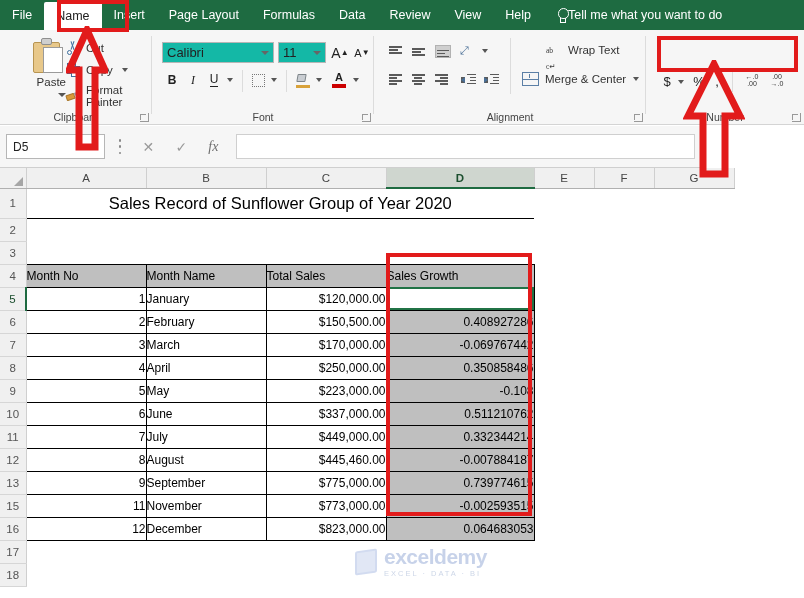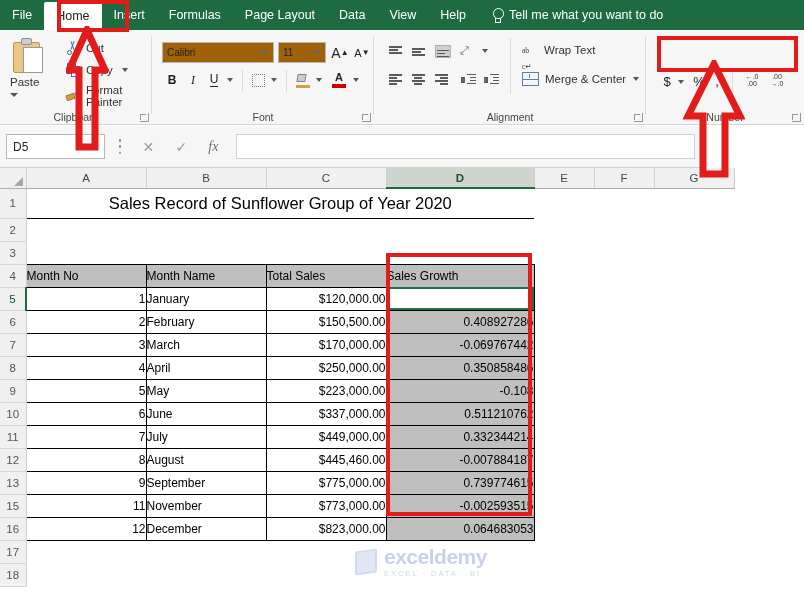--- a/index.html
+++ b/index.html
@@ -23,21 +23,21 @@
     padding: 0 12px;
     display: flex; align-items: center;
     white-space: nowrap;
     line-height: 1;
   }
   .tab.active {
     background: #ffffff; color: #212121;
     margin: 2px 0 0 0;
     border-radius: 2px 2px 0 0;
   }
-  .tab-tellme { display: flex; align-items: center; gap: 6px; padding-left: 14px; }
+  .tab-tellme { display: flex; align-items: center; gap: 0; padding-left: 14px; }
   .bulb {
     width: 11px; height: 14px; position: relative; display: inline-block;
   }
   .bulb::before {
     content: ""; position: absolute; left: 0.5px; top: 0;
     width: 9px; height: 9px; border: 1.3px solid #fff;
     border-radius: 50% 50% 45% 45%;
   }
   .bulb::after {
     content: ""; position: absolute; left: 3px; top: 9.5px;
@@ -69,21 +69,21 @@
   }
   .rsep {
     position: absolute; top: 6px; width: 1px; height: 78px; background: #dcdcdc;
   }
 
   
   #g-clipboard { left: 0; width: 152px; }
   .paste-btn {
     position: absolute; left: 10px; top: 6px;
     width: 56px; height: 72px;
-    display: flex; flex-direction: column; align-items: flex-start;
+    display: flex; flex-direction: column; align-items: flex-end;
   }
   .clip-ico {
     width: 36px; height: 36px; position: relative; margin-top: 2px;
   }
   .clip-body {
     position: absolute; left: 3px; top: 4px; width: 27px; height: 31px;
     background: #e8c88a; border: 1px solid #b89552; border-radius: 2px;
   }
   .clip-clip {
     position: absolute; left: 11px; top: 0px; width: 11px; height: 7px;
@@ -133,23 +133,23 @@
     transform: rotate(-18deg);
   }
   .ico-brush b {
     position: absolute; left: 8px; top: 3px; width: 6px; height: 3px;
     background: #9fa5ab; transform: rotate(-18deg);
   }
 
   
   #g-font { left: 152px; width: 222px; }
   .fld {
-    position: absolute; background: #a16207; border: 1px solid #b6b6b6;
+    position: absolute; background: #14b8a6; border: 1px solid #b6b6b6;
     display: flex; align-items: center; padding: 0 4px;
-    font-size: 10px; color: #222;
+    font-size: 13px; color: #222;
   }
   .fld .cv {
     width: 0; height: 0; margin-left: auto;
     border-left: 4px solid transparent; border-right: 4px solid transparent;
     border-top: 4px solid #666;
   }
   .btn-sq {
     position: absolute; display: flex; align-items: center; justify-content: center;
     font-size: 12px; color: #222;
   }
@@ -331,33 +331,36 @@
 </head>
 <body>
 
 <div id="app">
 
   <div class="tabbar">
     <div class="tab">
         <span>File</span>
       </div>
     <div class="tab active">
-        <span>Home</span>
+        <span>Name</span>
       </div>
     <div class="tab">
         <span>Insert</span>
       </div>
     <div class="tab">
+        <span>Page Layout</span>
+      </div>
+    <div class="tab">
         <span>Formulas</span>
-      </div>
-    <div class="tab">
-        <span>Page Layout</span>
       </div>
     <div class="tab">
         <span>Data</span>
+      </div>
+    <div class="tab">
+        <span>Review</span>
       </div>
     <div class="tab">
         <span>View</span>
       </div>
     <div class="tab">
         <span>Help</span>
       </div>
     <div class="tab tab-tellme">
       <span class="bulb"></span>
       <span>Tell me what you want to do</span>
@@ -531,21 +534,21 @@
           <span style="top:1px; width:9px;"></span>
             <span style="top:4px; width:6px;"></span>
             <span style="top:7px; width:6px;"></span>
             <span style="top:10px; width:9px;"></span>
           <span class="ar" style="left:0; border-left:4px solid #4a6f96;"></span>
         </span>
       </div>
       <div class="rsep" style="left:136px; top:8px; height:56px;"></div>
 
       <div class="alrow" style="left:148px; top:12px;">
-        <span class="ico-wrap" style="line-height:16px; padding-top:1px;">ab<br>c↵</span>
+        <span class="ico-wrap" style="line-height:16px; padding-top:1px;margin-left:24px;">ab<br>c↵</span>
         <span style="font-size:11.5px; color:#333; margin-left:6px;">Wrap Text</span>
       </div>
       <div class="alrow" style="left:148px; top:42px;">
         <span class="ico-merge"></span>
         <span style="font-size:11.5px; color:#333; margin-left:6px;">Merge &amp; Center</span>
         <span class="split-cv" style="margin-left:7px;"></span>
       </div>
 
       <div class="rgroup-label">Alignment</div>
       <div class="launcher"></div>

